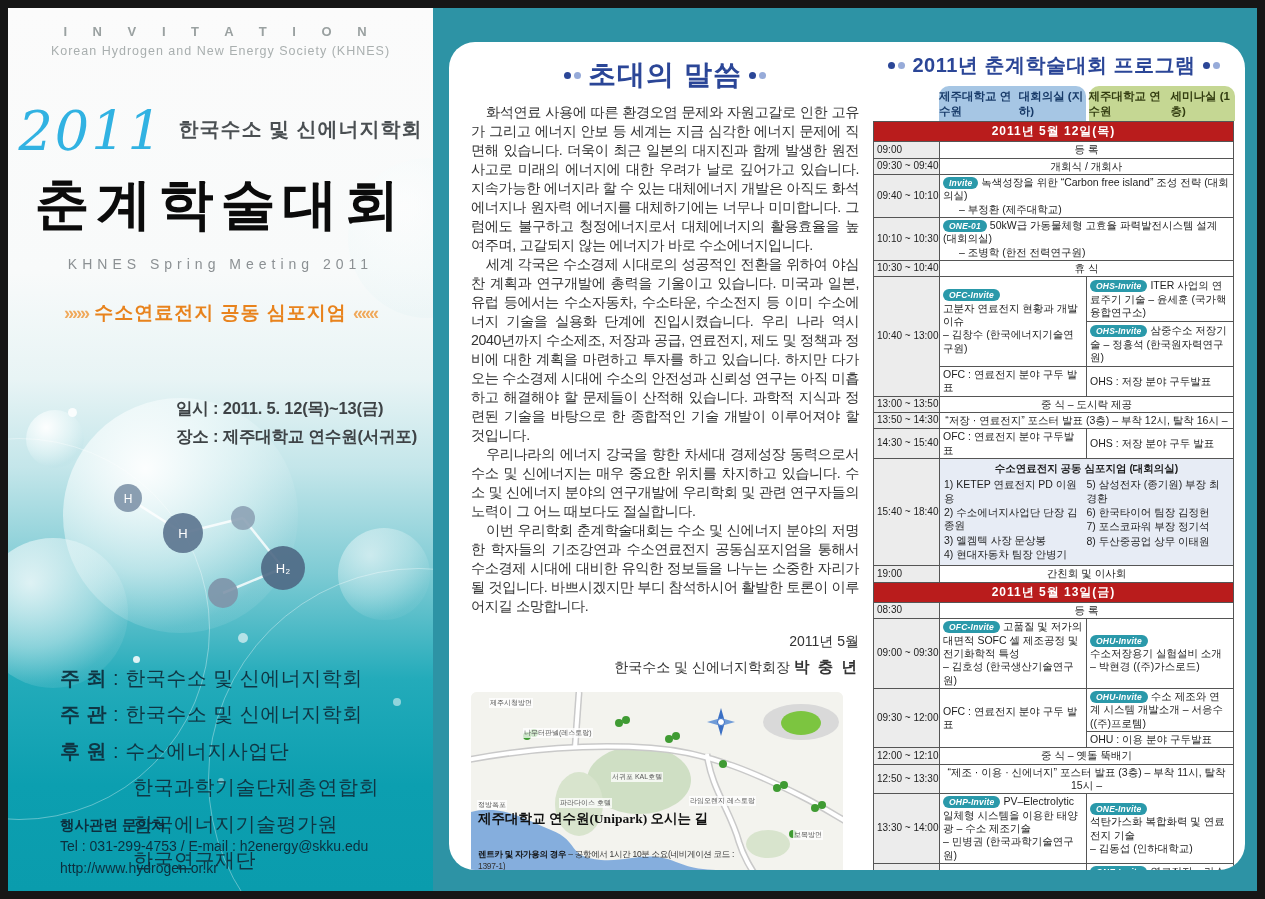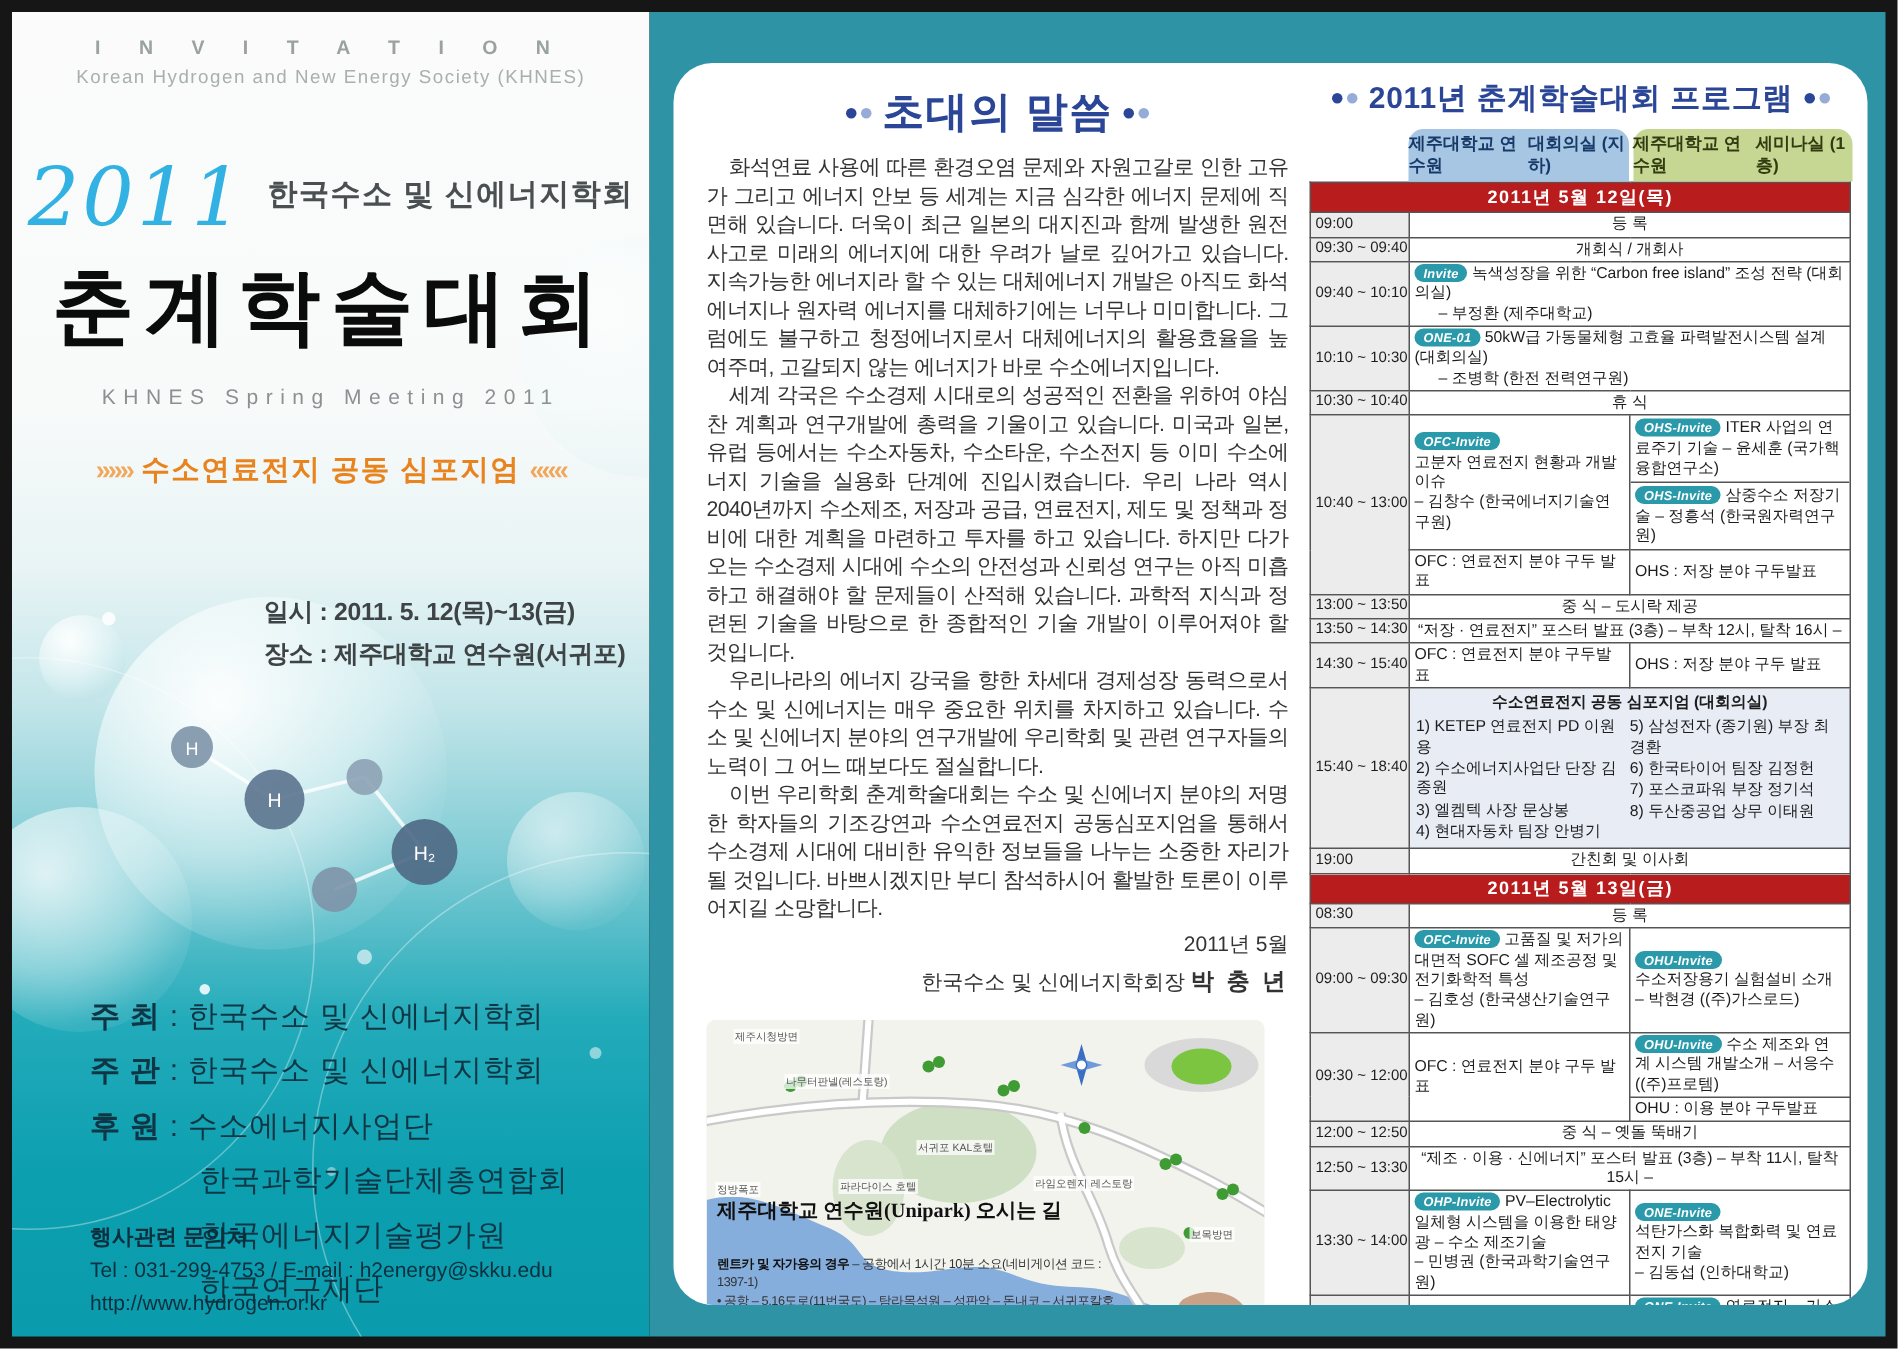--- a/index.html
+++ b/index.html
@@ -36,21 +36,21 @@
   
   .sec-title{display:flex;align-items:center;justify-content:center;gap:7px;color:#2b4697;font-weight:bold}
   .tdots{display:inline-flex;gap:3px;align-items:center}
   .td1{width:7px;height:7px;border-radius:50%;background:#2b4697}
   .td2{width:7px;height:7px;border-radius:50%;background:#97abd9}
 
   
   .greet-col{position:absolute;left:22px;top:14px;width:388px}
   .g-title{font-size:28px;letter-spacing:1px;margin-bottom:9px}
   .g-par{font-size:14.2px;color:#333;line-height:19px;text-align:justify;text-indent:15px;letter-spacing:-0.4px;margin:0}
-  .g-sign{margin-top:2px;text-align:right;font-size:14px;color:#333;line-height:1.7}
+  .g-sign{margin-top:14px;text-align:right;font-size:14px;color:#333;line-height:1.7}
   .g-sign .nm{font-weight:bold;font-size:15.5px;letter-spacing:2px}
   .map-box{position:relative;margin-top:12px;width:372px;height:236px;background:#f3f3ee;border-radius:6px;overflow:hidden}
   .map-dir{position:absolute;left:7px;top:118px;width:268px;color:#222}
   .map-dir .m-title{font-family:"Liberation Serif",serif;font-weight:bold;font-size:13.5px;color:#111;margin-bottom:20px}
   .map-dir .m-line{font-size:8.5px;line-height:1.45;color:#333;letter-spacing:-0.3px}
   .map-dir .m-lead{font-weight:bold;color:#111}
   .map-lbl{position:absolute;font-size:7px;color:#555;background:rgba(255,255,255,.75);padding:0 1px;white-space:nowrap}
 
   
   .prog-col{position:absolute;left:424px;top:10px;width:362px}
@@ -378,21 +378,21 @@
           <tr>
             <td class="time" rowspan="2">09:30 ~ 12:00</td>
             <td rowspan="2">OFC : 연료전지 분야 구두 발표</td>
             <td><span class="badge">OHU-Invite</span> <span>수소 제조와 연계 시스템 개발소개 – 서응수 ((주)프로템)</span></td>
           </tr>
           <tr>
                 <td>OHU : 이용 분야 구두발표</td>
               </tr>
 
           <tr>
-                <td class="time">12:00 ~ 12:50</td>
+                <td class="time">12:00 ~ 12:10</td>
                 <td class="c" colspan="2">중 식 – 옛돌 뚝배기</td>
               </tr>
           <tr>
                 <td class="time">12:50 ~ 13:30</td>
                 <td class="c" colspan="2">“제조 · 이용 · 신에너지” 포스터 발표 (3층) – 부착 11시, 탈착 15시 –</td>
               </tr>
 
           <tr>
             <td class="time">13:30 ~ 14:00</td>
             <td>

